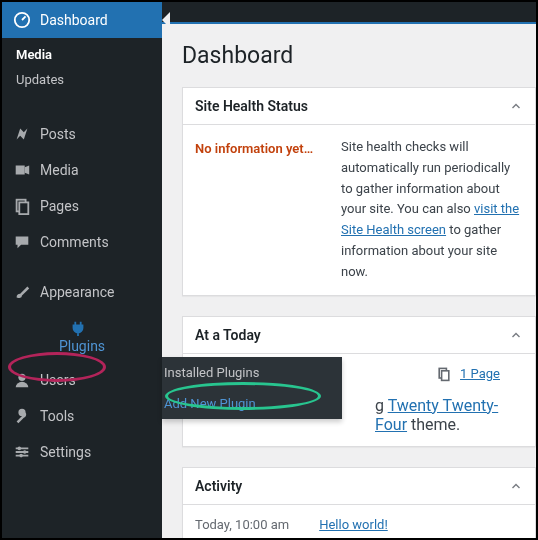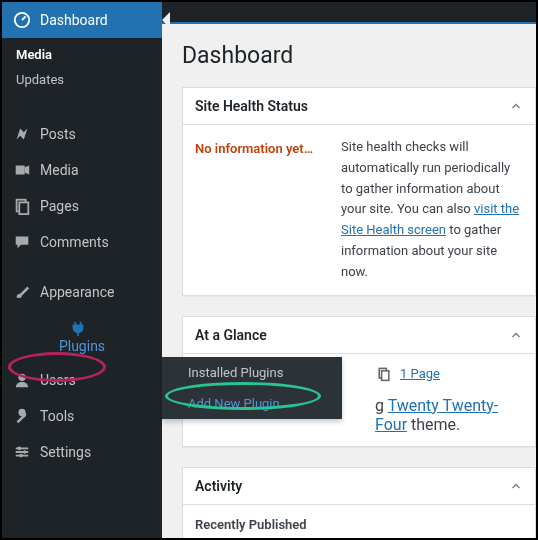--- a/index.html
+++ b/index.html
@@ -91,21 +91,20 @@
     width: 180px;
     background: #2c3338;
     box-shadow: 0 3px 5px rgba(0,0,0,.2);
     z-index: 20;
   }
   .flyout .fly-item {
     padding: 8px 2px;
     color: #c3c4c7;
     font-size: 13px;
     cursor: pointer;
-    margin-left: 24px;
   }
   .flyout .fly-item.hover {
     color: #4f94d4;
   }
 
   
   .anno {
     position: absolute;
     border: 3px solid;
     border-radius: 50%;
@@ -152,21 +151,21 @@
     gap: 37px;
   }
   .panel-body { padding: 12px; font-size: 13px; color: #3c434a; }
   .chev { color:#787c82; }
 
   .health-row { display: flex; gap: 16px; }
   .health-left { width: 130px; font-weight: 600; color:#c2410c; padding-top:4px; flex-shrink:0; }
   .health-right { flex: 1; line-height: 1.6; }
   .health-right a { color: #2271b1; text-decoration: underline; }
 
-  .glance-row { display: flex; margin-bottom: 14px; }
+  .glance-row { display: flex; gap: 60px; margin-bottom: 14px; }
   .glance-item { display: flex; align-items: center; gap: 8px; }
   .glance-item a { color: #2271b1; text-decoration: underline; font-size:13px; }
   .glance-item .gicon { color: #646970; }
   .running { font-size: 16px; color: #3c434a; }
   .running a { color:#2271b1; text-decoration: underline; }
 
   .recently { font-weight:600; padding: 0 0 8px 0; }
   .pubrow { display:flex; gap: 30px; font-size:13px; }
   .pubrow .date { color:#646970; }
   .pubrow a { color:#2271b1; text-decoration: underline; }
@@ -312,21 +311,21 @@
         <div class="health-left">No information yet…</div>
         <div class="health-right">
           <span>Site health checks will automatically run periodically to gather information about your site. You can also </span><a href="#">visit the Site Health screen</a><span> to gather information about your site now.</span>
         </div>
       </div>
     </div>
   </div>
 
   <div class="panel">
     <div class="panel-header">
-      <span>At a Glance</span>
+      <span>At a Today</span>
       <span class="chev">
         <svg width="14" height="14" viewBox="0 0 20 20">
             <path d="M5 13 L10 8 L15 13" stroke="#787c82" stroke-width="2" fill="none"></path>
           </svg>
       </span>
     </div>
     <div class="panel-body">
       <div class="glance-row">
         <div class="glance-item">
           <span class="gicon">
@@ -355,21 +354,20 @@
   <div class="panel">
     <div class="panel-header">
       <span>Activity</span>
       <span class="chev">
         <svg width="14" height="14" viewBox="0 0 20 20">
             <path d="M5 13 L10 8 L15 13" stroke="#787c82" stroke-width="2" fill="none"></path>
           </svg>
       </span>
     </div>
     <div class="panel-body">
-      <div class="recently">Recently Published</div>
       <div class="pubrow">
         <span class="date">Today, 10:00 am</span>
         <a href="#">Hello world!</a>
       </div>
     </div>
   </div>
 
 </div>
 
 </body></html>

